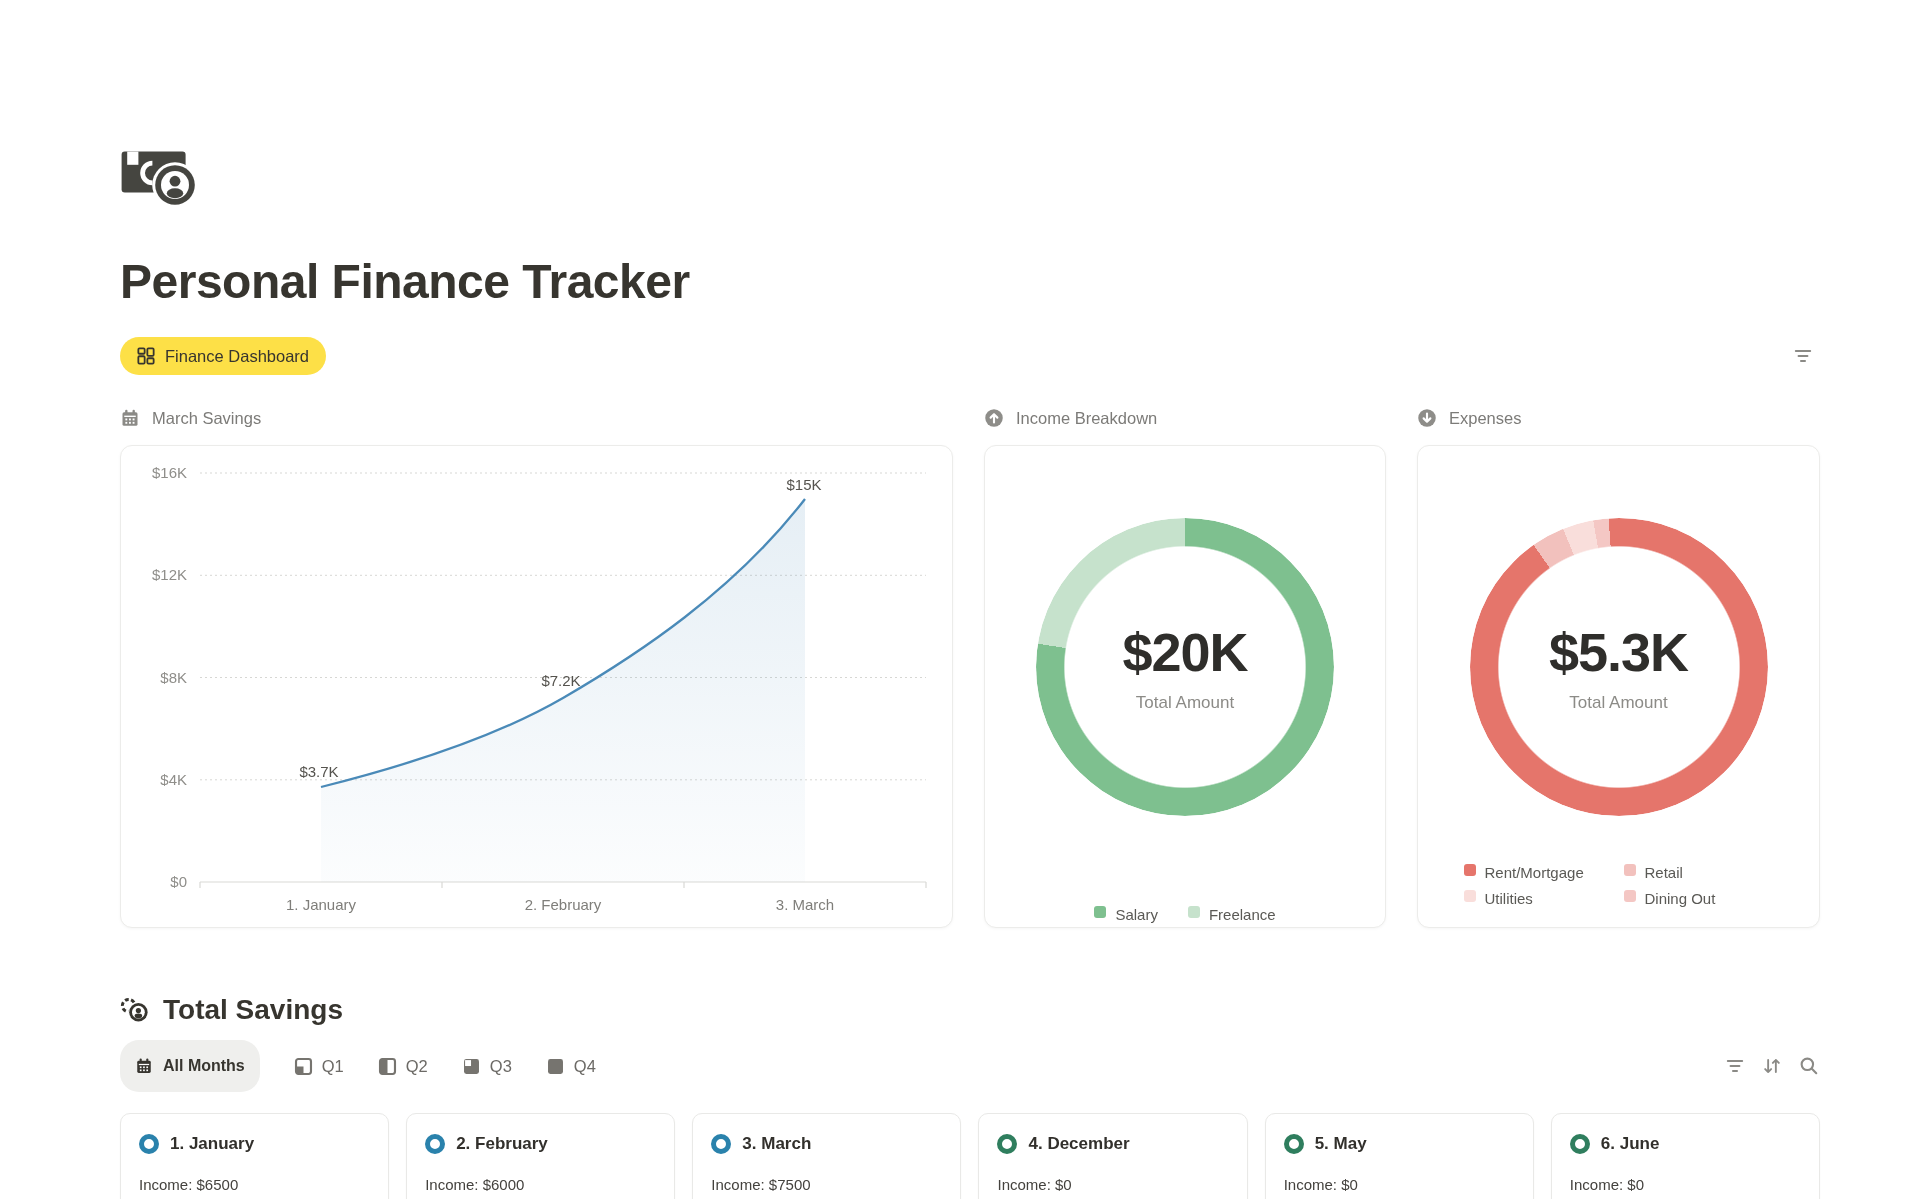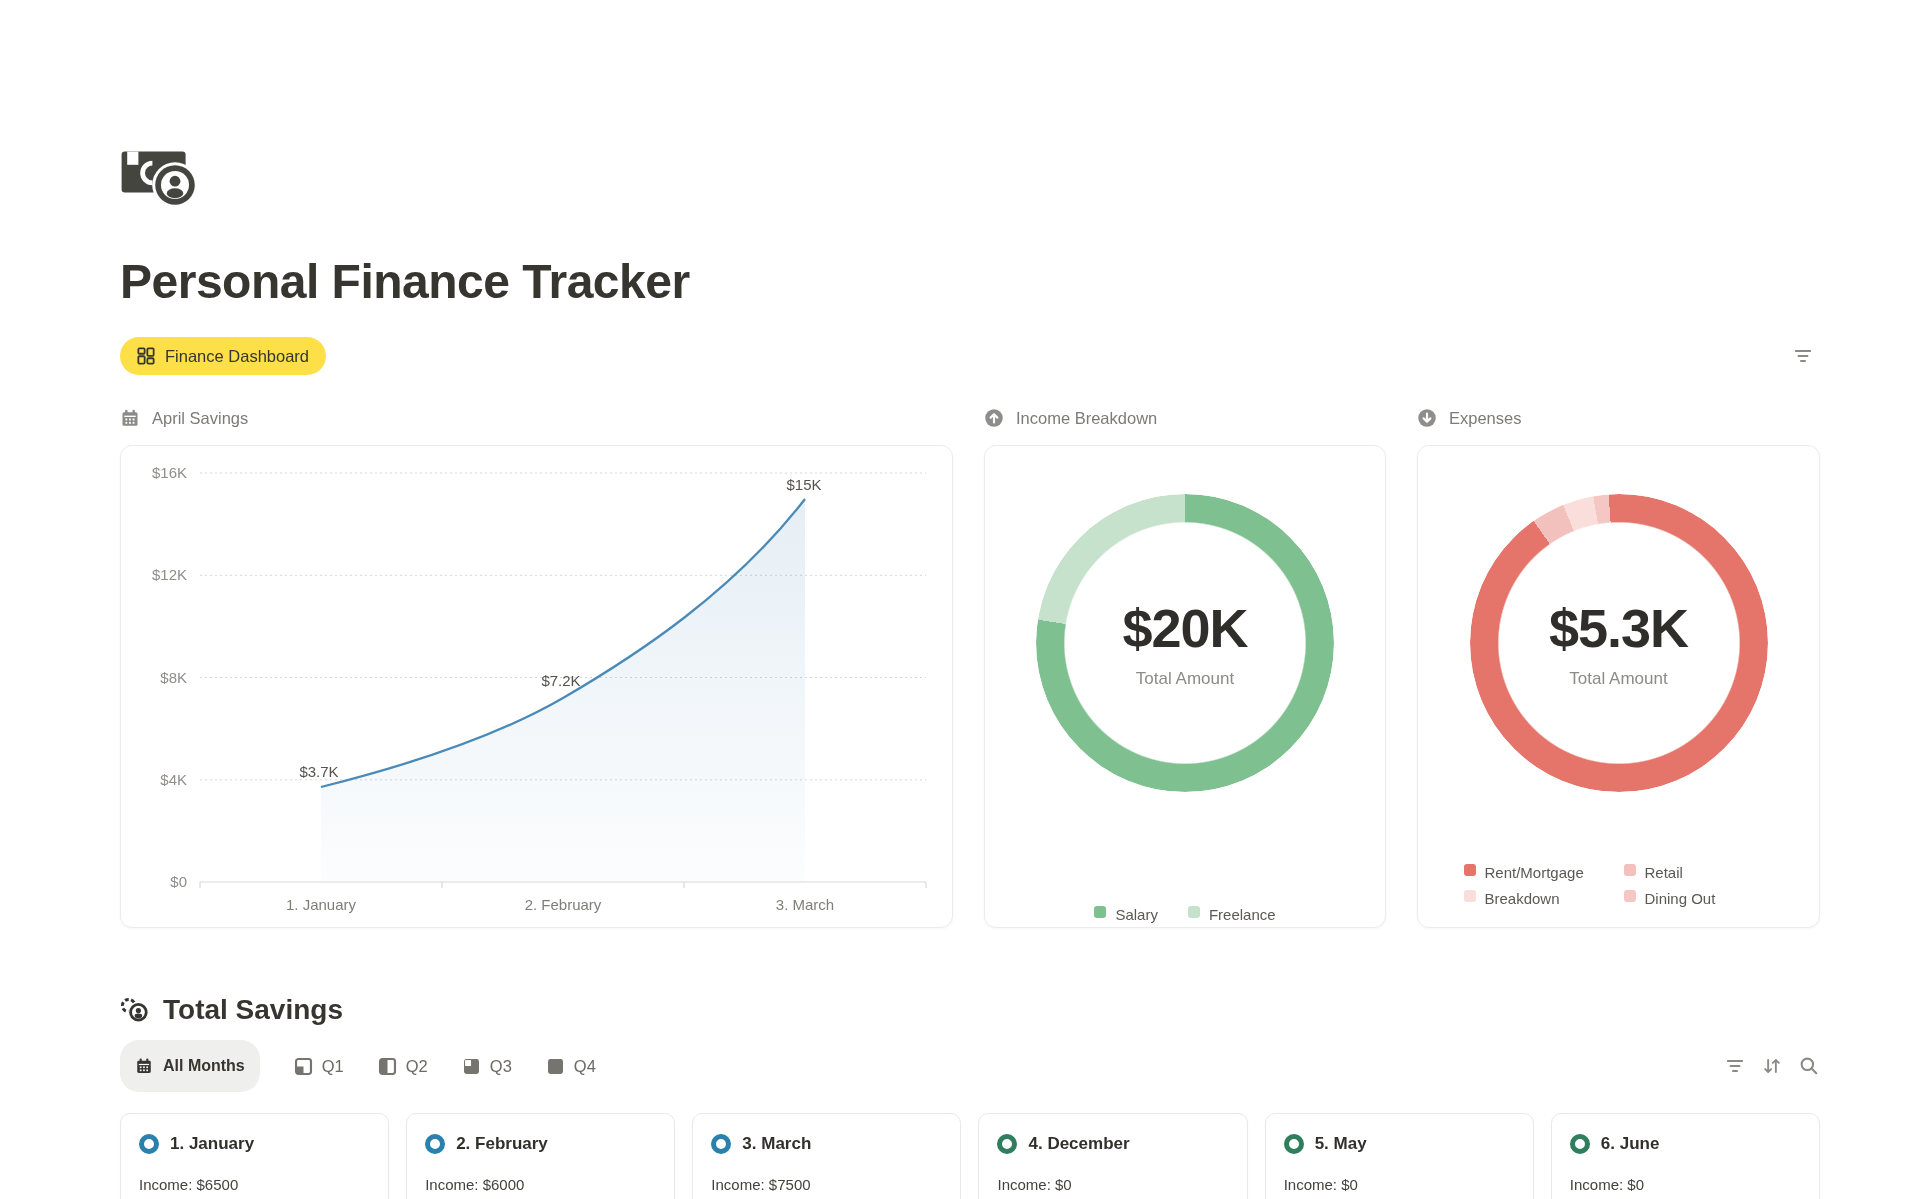--- a/index.html
+++ b/index.html
@@ -20,21 +20,21 @@
   .chart-titles, .chart-cards { display:grid; grid-template-columns:833px 402px 403px; column-gap:31px; }
   .chart-titles { margin-top:33px; }
   .sec-title { display:flex; align-items:center; gap:12px; font-size:16.5px; color:#7c7b78; }
   .sec-title svg { flex:0 0 auto; }
 
   .chart-cards { margin-top:17px; }
   .card { position:relative; height:483px; background:#fff; border:1px solid #ececea;
     border-radius:12px; box-shadow:0 1px 3px rgba(15,15,15,0.04); overflow:hidden; }
 
   
-  .donut-wrap { position:absolute; left:50%; top:48px; transform:translateX(-50%);
+  .donut-wrap { position:absolute; left:50%; top:72px; transform:translateX(-50%);
     width:298px; height:298px; }
   .donut { width:298px; height:298px; border-radius:50%;
     -webkit-mask:radial-gradient(closest-side, transparent 80.5%, #000 81.5%);
     mask:radial-gradient(closest-side, transparent 80.5%, #000 81.5%); }
   .donut.income { background:conic-gradient(#7ec08f 0deg 279deg, #c6e2cc 279deg 360deg); }
   .donut.expense { background:conic-gradient(#e5756b 0deg 325deg, #f2c1bd 325deg 338deg,
       #f9dedb 338deg 350deg, #f4c7c4 350deg 356deg, #e5756b 356deg 360deg); }
   .donut-center { position:absolute; inset:0; display:flex; flex-direction:column;
     align-items:center; justify-content:center; pointer-events:none; }
   .donut-total { font-size:54px; font-weight:700; color:#2f2e2b; letter-spacing:-1px; }
@@ -119,21 +119,21 @@
         <rect x="3.4" y="6.1" width="9.2" height="1.1" fill="#ffffff"></rect>
         <g fill="#ffffff">
           <rect x="4.3" y="8.4" width="1.5" height="1.5"></rect>
             <rect x="7.2" y="8.4" width="1.5" height="1.5"></rect>
           <rect x="10.1" y="8.4" width="1.5" height="1.5"></rect>
             <rect x="4.3" y="11.1" width="1.5" height="1.5"></rect>
           <rect x="7.2" y="11.1" width="1.5" height="1.5"></rect>
             <rect x="10.1" y="11.1" width="1.5" height="1.5"></rect>
         </g>
       </svg>
-      <span>April Savings</span>
+      <span>March Savings</span>
     </div>
     <div class="sec-title">
       <svg width="20" height="20" viewBox="0 0 16 16">
         <circle cx="8" cy="8" r="7" fill="#8e8d89"></circle>
         <path d="M8 11.6 V5.1 M5.3 7.7 L8 5 L10.7 7.7" stroke="#ffffff" stroke-width="1.7" fill="none" stroke-linecap="round" stroke-linejoin="round"></path>
       </svg>
       <span>Income Breakdown</span>
     </div>
     <div class="sec-title">
       <svg width="20" height="20" viewBox="0 0 16 16">
@@ -228,21 +228,21 @@
         <div class="lg-item">
           <span class="sw sw-rent"></span>
           <span>Rent/Mortgage</span>
         </div>
         <div class="lg-item">
           <span class="sw sw-retail"></span>
           <span>Retail</span>
         </div>
         <div class="lg-item">
           <span class="sw sw-utilities"></span>
-          <span>Breakdown</span>
+          <span>Utilities</span>
         </div>
         <div class="lg-item">
           <span class="sw sw-dining"></span>
           <span>Dining Out</span>
         </div>
       </div>
     </div>
   </div>
 
   

